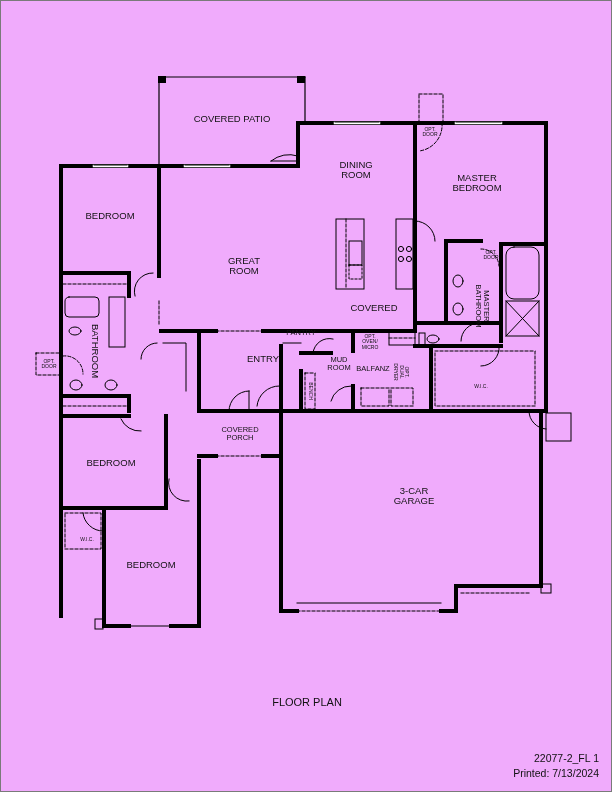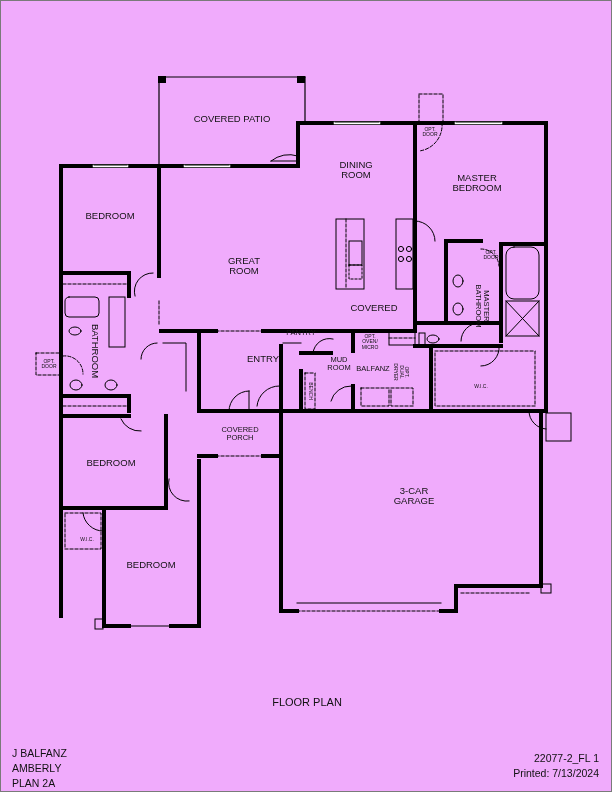--- a/index.html
+++ b/index.html
@@ -233,22 +233,17 @@
   <div class="lbl tiny" style="left:490px; top:254px;">OPT.
 DOOR</div>
   <div class="lbl tiny" style="left:369px; top:341px;">OPT.
 OVEN/
 MICRO</div>
   <div class="lbl tiny vert" style="left:400px; top:371px;">OPT.
 DUAL
 DRYER</div>
 
   <div class="footer-title">FLOOR PLAN</div>
-  <div class="footer-left">
-    <div>J BALFANZ</div>
-    <div>AMBERLY</div>
-    <div>PLAN 2A</div>
-  </div>
   <div class="footer-right">
     <div>22077-2_FL 1</div>
     <div>Printed: 7/13/2024</div>
   </div>
 </div>
 
 </body></html>

